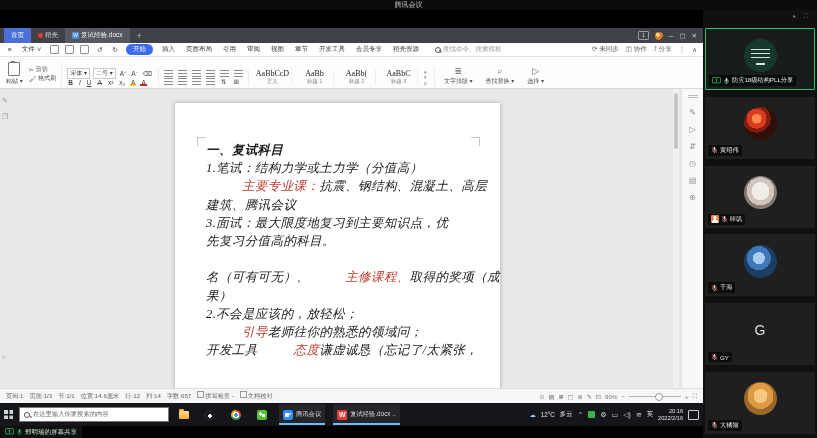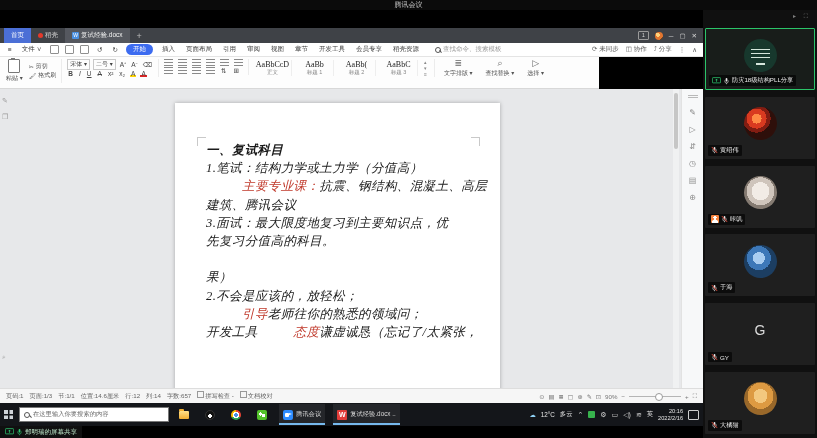--- a/index.html
+++ b/index.html
@@ -35,22 +35,22 @@
   
   #wps-menubar{left:0;top:33px;width:703px;height:14px;background:#fff;border-bottom:1px solid #e4e4e4;
     display:flex;align-items:center;font-size:6.5px;color:#3a3a3a;gap:6px;padding:0 6px;box-sizing:border-box;}
   .qicon{width:7px;height:7px;border:1px solid #8f8f8f;border-radius:1px;display:inline-block;}
   .mi{padding:1px 2px;white-space:nowrap;}
   .mi.active{background:#3c6bf0;color:#fff;border-radius:7px;padding:1px 7px;}
   #menu-search{color:#9a9a9a;display:flex;align-items:center;gap:2px;margin-left:8px;white-space:nowrap;}
   #menu-right{margin-left:auto;display:flex;align-items:center;gap:7px;color:#555;white-space:nowrap;}
 
   
-  #wps-toolbar{left:0;top:47px;width:599px;height:32px;background:#fdfdfd;border-bottom:1px solid #d8d8d8;
-    display:flex;align-items:flex-start;padding:2px 4px;box-sizing:border-box;gap:5px;}
+  #wps-toolbar{left:0;top:47px;width:703px;height:32px;background:#fdfdfd;border-bottom:1px solid #d8d8d8;
+    display:flex;align-items:flex-end;padding:2px 4px;box-sizing:border-box;gap:5px;}
   .grp{display:flex;gap:4px;align-items:center;border-right:1px solid #ececec;padding-right:5px;}
   .col{display:flex;flex-direction:column;justify-content:space-around;height:100%;}
   .mini{font-size:6px;color:#555;display:flex;align-items:center;gap:2px;white-space:nowrap;}
   .bigbtn{display:flex;flex-direction:column;align-items:center;justify-content:center;font-size:6px;color:#555;gap:1px;padding:0 2px;}
   .clip{width:10px;height:12px;border:1px solid #777;border-radius:1px;position:relative;background:#fff;}
   .clip::before{content:"";position:absolute;top:-2px;left:2px;width:4px;height:2px;background:#777;}
   .selbox{border:1px solid #c9c9c9;font-size:6px;color:#444;padding:0 2px;height:9px;line-height:9px;white-space:nowrap;}
   .fbtn{font-size:6.5px;color:#444;padding:0 1px;white-space:nowrap;}
   .bars{width:9px;height:8px;display:inline-block;
     background:repeating-linear-gradient(#8a8a8a 0 1px,transparent 1px 3px);}
@@ -310,20 +310,21 @@
       <span class="cropmark cm-l"></span>
       <span class="cropmark cm-r"></span>
       <div id="doc-text">
           <div class="line"><span class="bold">一、复试科目</span></div>
           <div class="line"><span>1.笔试：结构力学或土力学（分值高）</span></div>
           <div class="line"><span class="red">主要专业课：</span><span>抗震、钢结构、混凝土、高层</span></div>
           <div class="line"><span>建筑、腾讯会议</span></div>
           <div class="line"><span>3.面试：最大限度地复习到主要知识点，优</span></div>
           <div class="line"><span>先复习分值高的科目。</span></div>
           <div class="line"></div>
+          <div class="line"><span>名（可有可无）、</span><span class="red">主修课程、</span><span>取得的奖项（成</span></div>
           <div class="line"><span>果）</span></div>
           <div class="line"><span>2.不会是应该的，放轻松；</span></div>
           <div class="line"><span class="red">引导</span><span>老师往你的熟悉的领域问；</span></div>
           <div class="line"><span>开发工具</span><span class="red">态度</span><span>谦虚诚恳（忘记了/太紧张，</span></div>
         </div>
     </div>
     <div id="vscroll">
       <div id="vthumb"></div>
     </div>
     <div id="right-strip">

